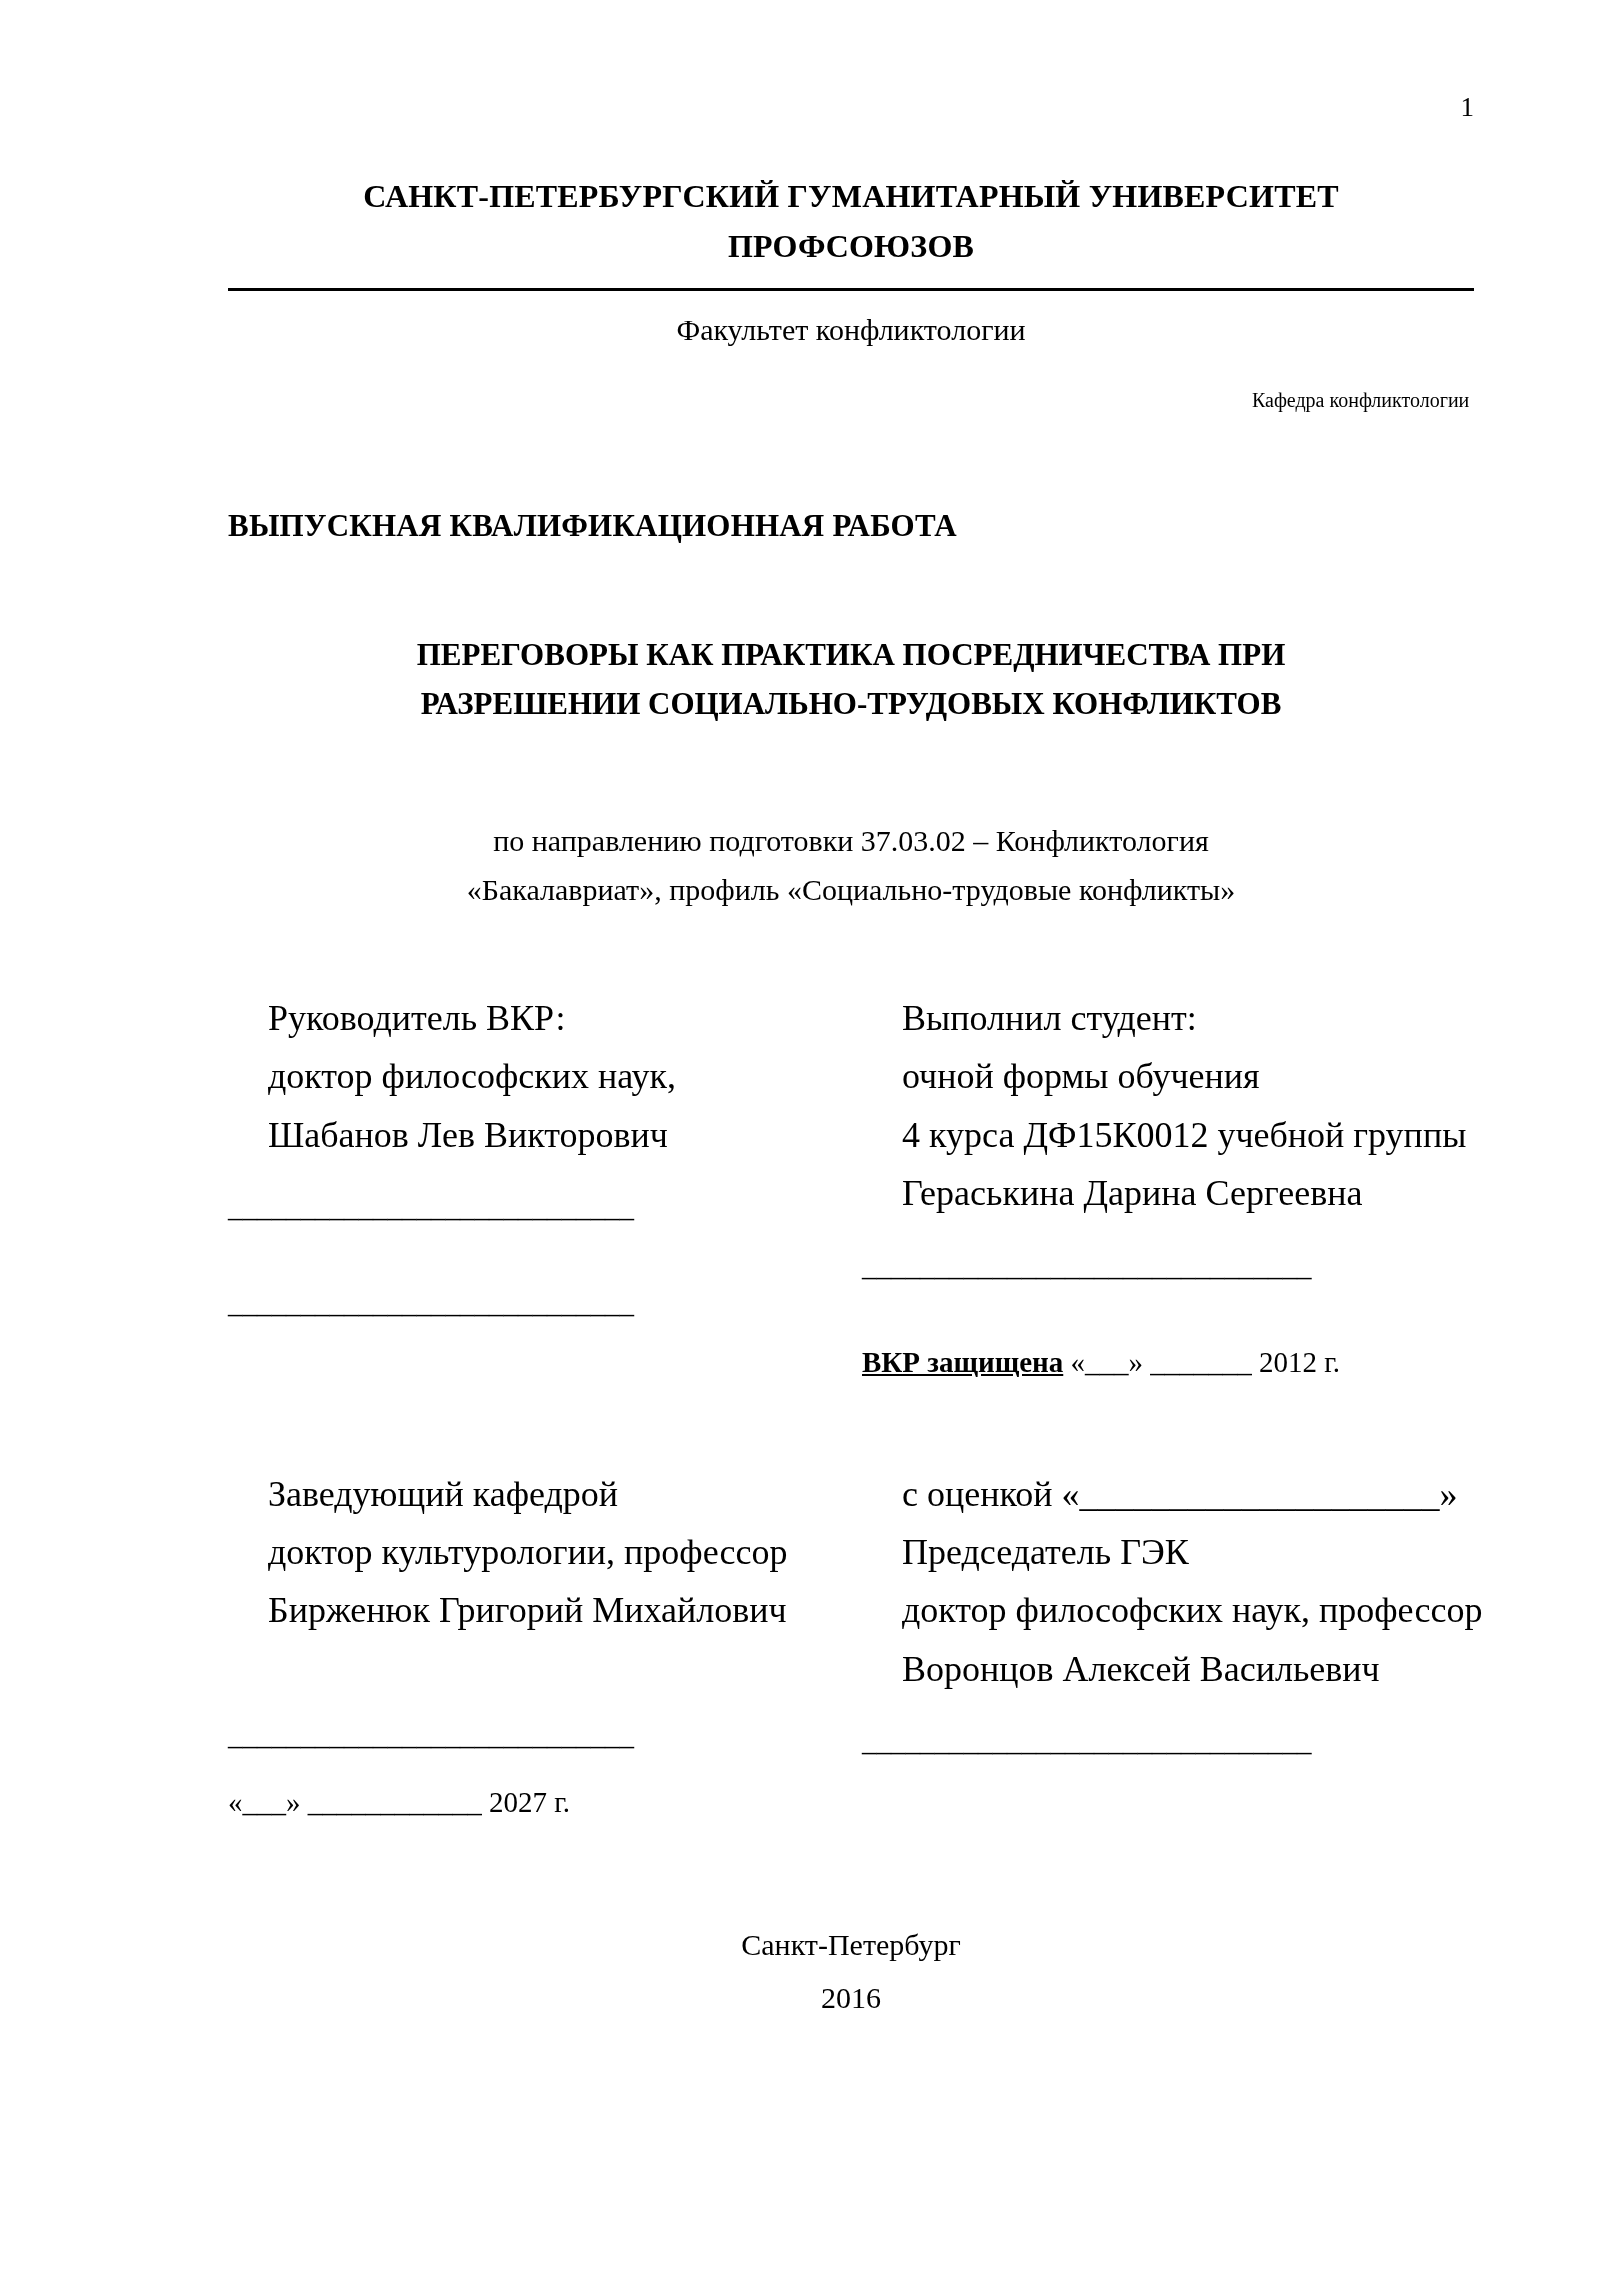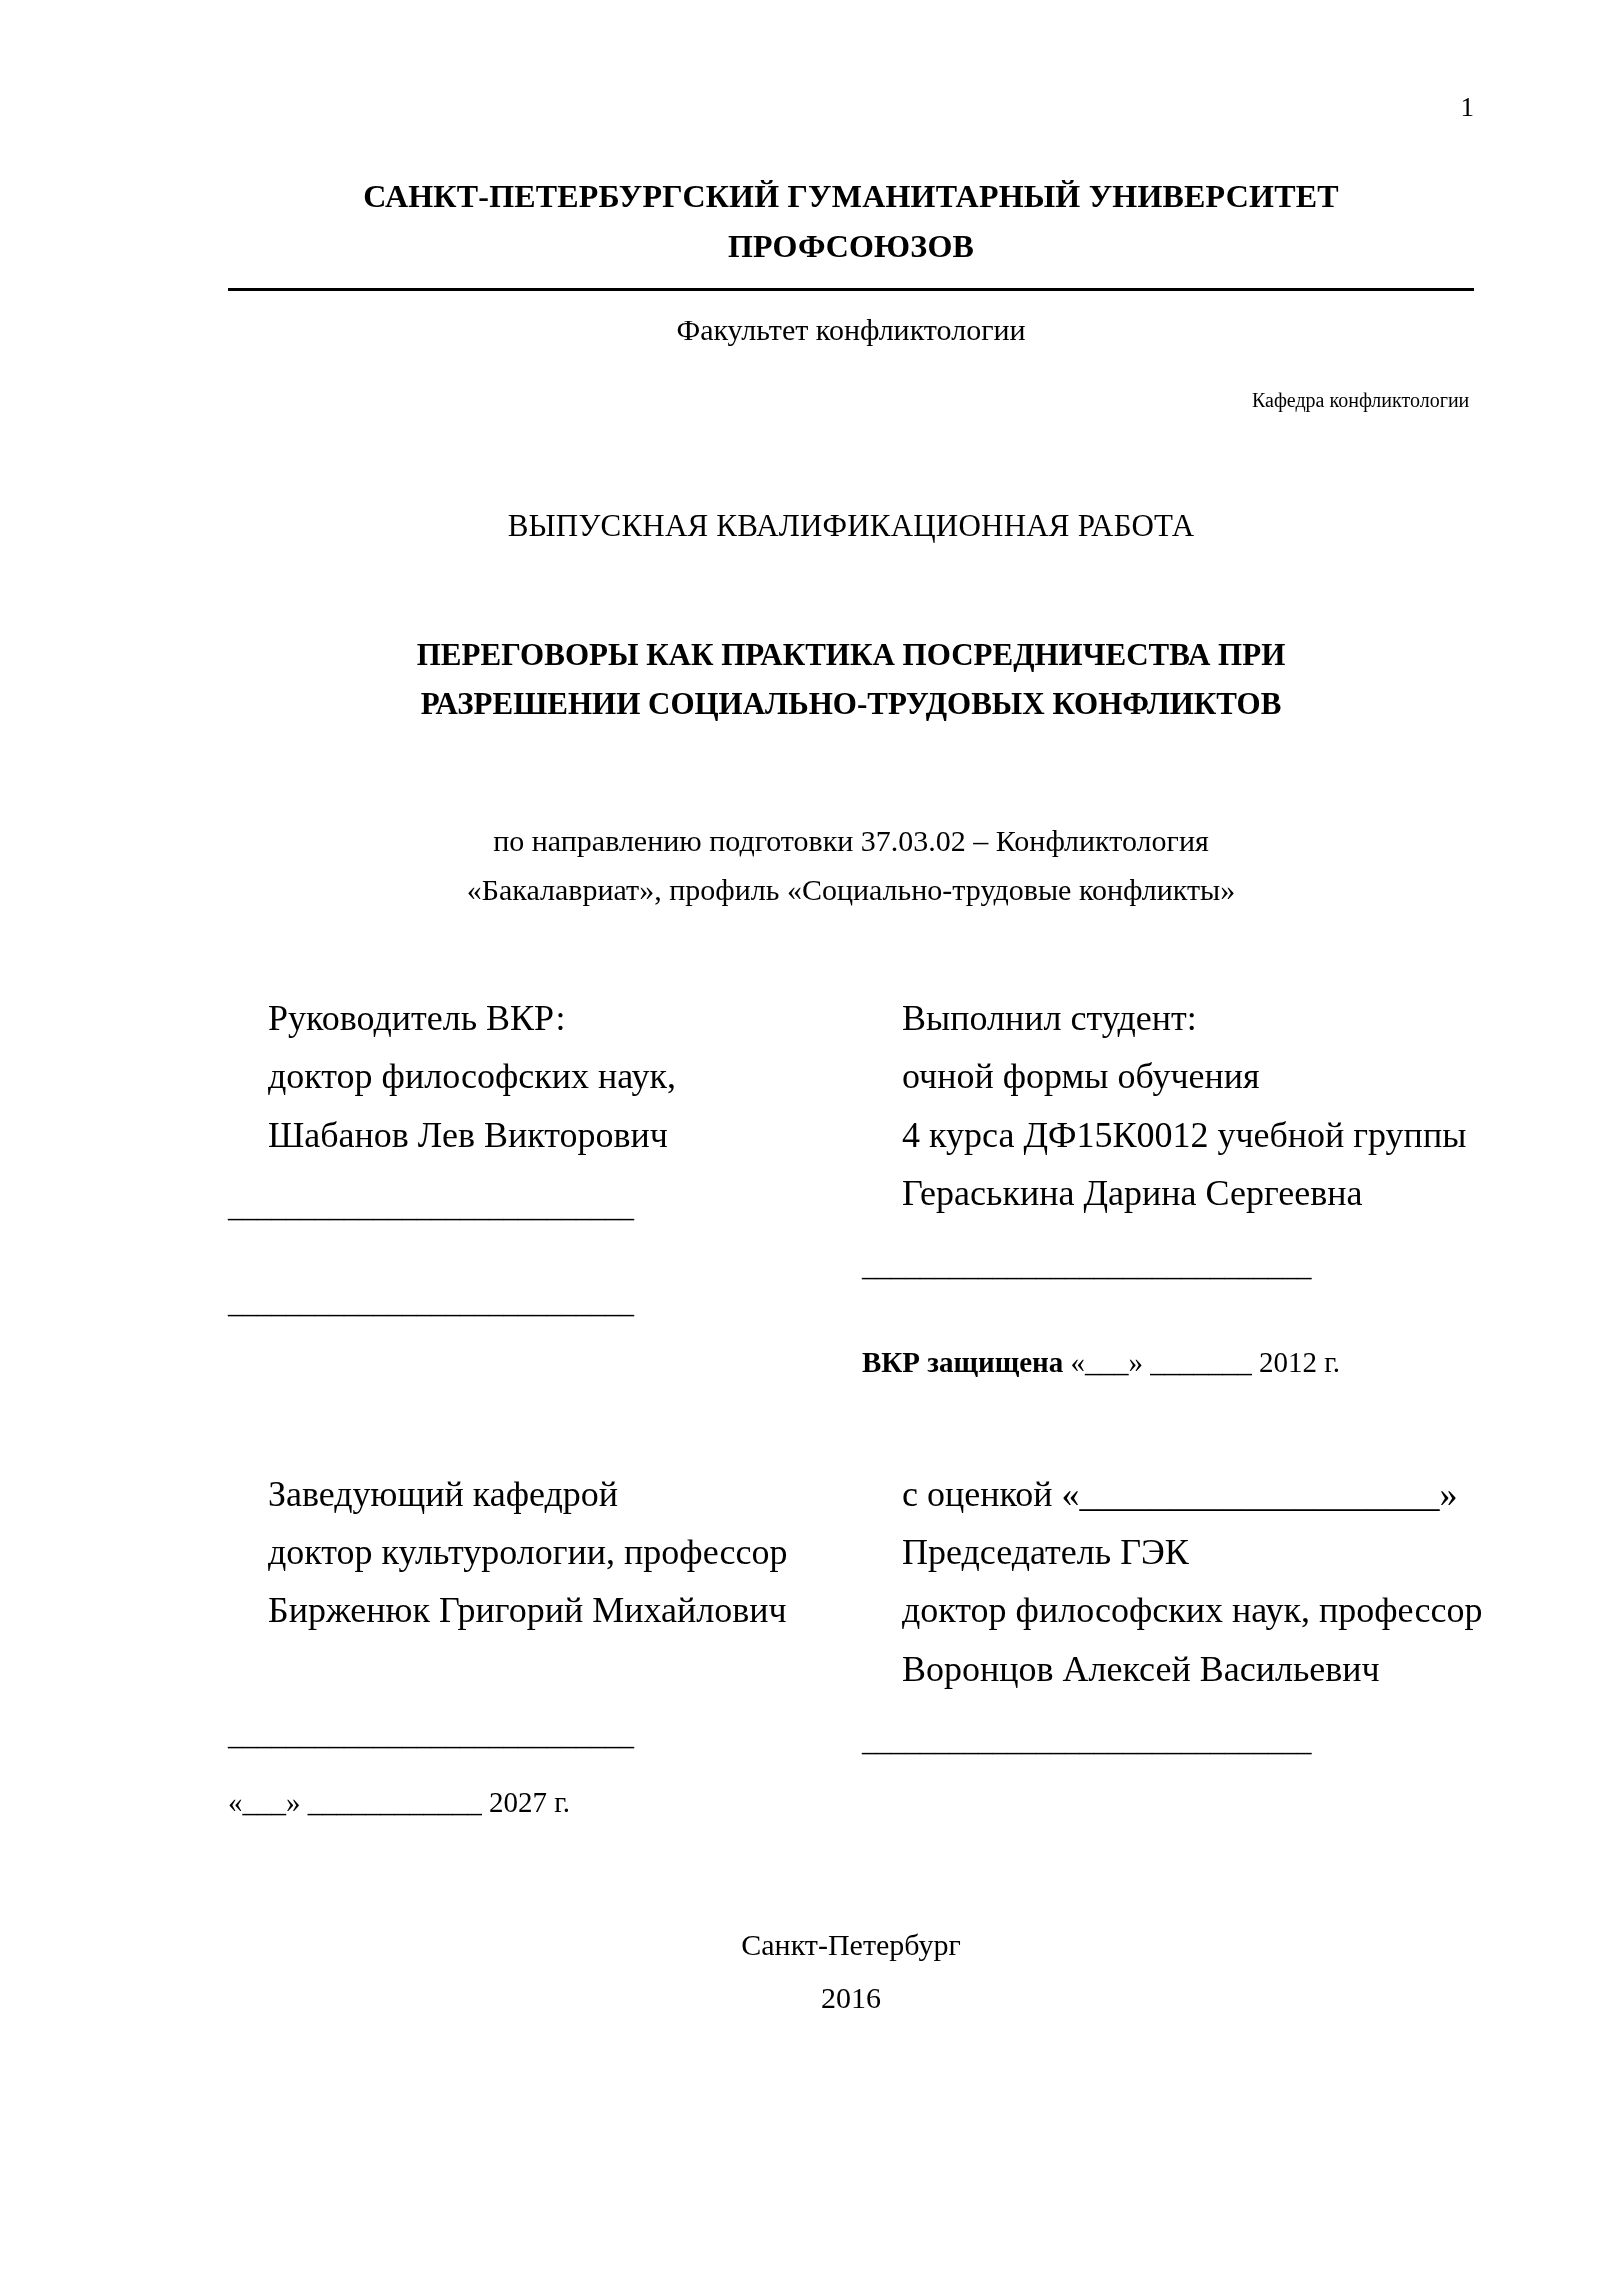--- a/index.html
+++ b/index.html
@@ -48,22 +48,22 @@
     line-height: 1.4;
   }
   .department {
     text-align: right;
     font-size: 20px;
     margin-top: 35px;
     line-height: 1.4;
     padding-right: 4.7px;
   }
   .doc-type {
-    text-align: center;
-    font-weight: normal;
+    text-align: left;
+    font-weight: bold;
     font-size: 31px;
     margin-top: 94px;
     letter-spacing: 0.2px;
   }
   .thesis-title {
     text-align: center;
     font-weight: bold;
     font-size: 31px;
     line-height: 1.6;
     margin-top: 86px;
@@ -103,21 +103,21 @@
   }
   .spacer-sm { height: 20.4px; }
   .spacer-md { height: 49px; }
   .spacer-lg { height: 72px; }
   .bold { font-weight: bold; }
   .defense {
     font-size: 29px;
     line-height: 1.62;
     white-space: nowrap;
   }
-  .defense .bold { font-weight: bold; }
+  .defense .bold { font-weight: bold; text-decoration: underline; }
   .footer {
     text-align: center;
     font-size: 30px;
     line-height: 1.75;
     margin-top: 93px;
   }
 </style>
 </head>
 <body>
 

